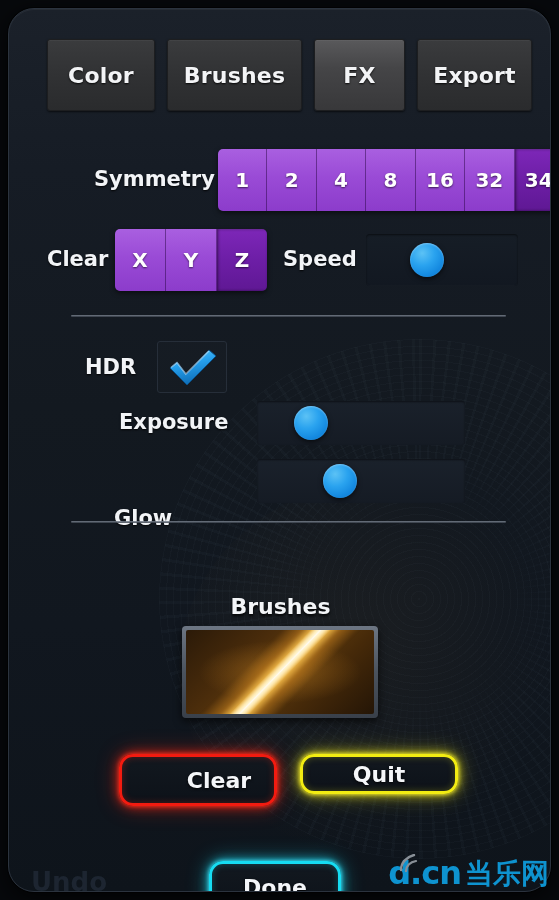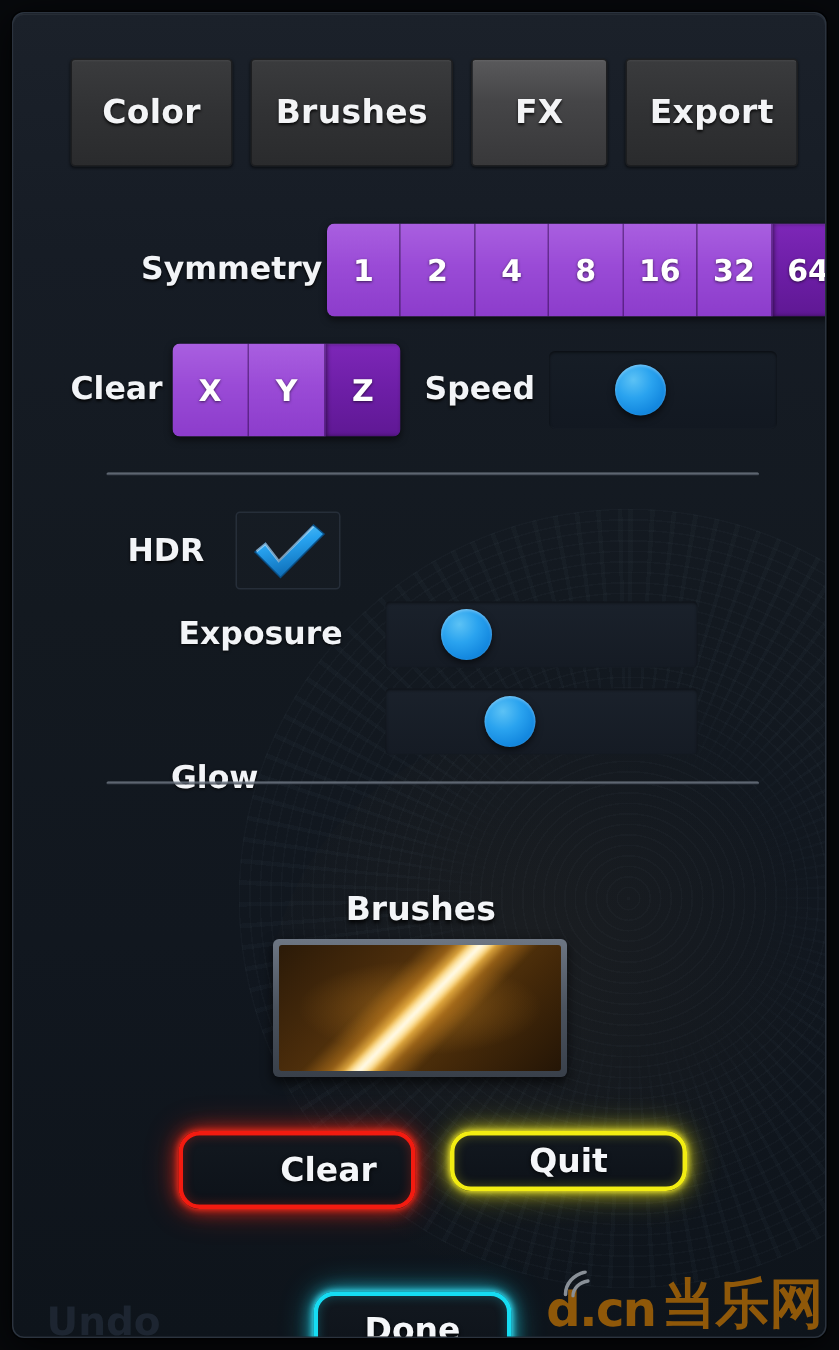--- a/index.html
+++ b/index.html
@@ -15,21 +15,21 @@
   #stage{
     position:relative; width:559px; height:900px;
     background:#07090c;
     overflow:hidden;
   }
 
   
   #panel{
     position:absolute; left:8px; top:8px;
     width:543px; height:884px;
-    border-radius:8px;
+    border-radius:26px;
     background:
       linear-gradient(180deg,#1b212a 0%, #161c25 18%, #131920 45%, #11171f 70%, #0e141b 100%);
     border:1px solid #2b333e;
     box-shadow:
       inset 0 1px 0 rgba(255,255,255,.05),
       0 0 0 1px rgba(0,0,0,.6),
       0 6px 26px rgba(0,0,0,.8);
     overflow:hidden;
   }
 
@@ -273,28 +273,28 @@
   #undo{
     position:absolute; left:22px; top:858px;
     color:#1f2833; font-size:26px; font-weight:700;
     opacity:.92; user-select:none; cursor:pointer;
   }
 
   
   #watermark{
     position:absolute; right:10px; bottom:12px;
     display:flex; align-items:flex-end; gap:4px;
-    color:#a16207; opacity:.88; user-select:none;
+    color:#0ea5e9; opacity:.88; user-select:none;
   }
   #watermark .wm-latin{
     font-size:32px; font-weight:700; letter-spacing:-1px; line-height:.92;
     font-family:"DejaVu Sans", sans-serif;
   }
   #watermark .wm-cjk{
-    font-size:36px; font-weight:700; line-height:1; letter-spacing:0px;
+    font-size:28px; font-weight:700; line-height:1; letter-spacing:0px;
   }
   #watermark .wm-wave{ position:absolute; left:10px; top:-5px; }
 </style>
 </head>
 <body>
 
 <div id="stage">
 
   <div id="panel">
 
@@ -334,21 +334,21 @@
           <div class="segcell">
               <span>8</span>
             </div>
           <div class="segcell">
               <span>16</span>
             </div>
           <div class="segcell">
               <span>32</span>
             </div>
           <div class="segcell sel">
-              <span>64</span>
+              <span>34</span>
             </div>
         </div>
       </div>
 
       <div id="axisRow">
         <div id="axisLabel" class="rowlabel">Clear</div>
         <div id="axisSeg">
           <div class="segcell">
               <span>X</span>
             </div>

